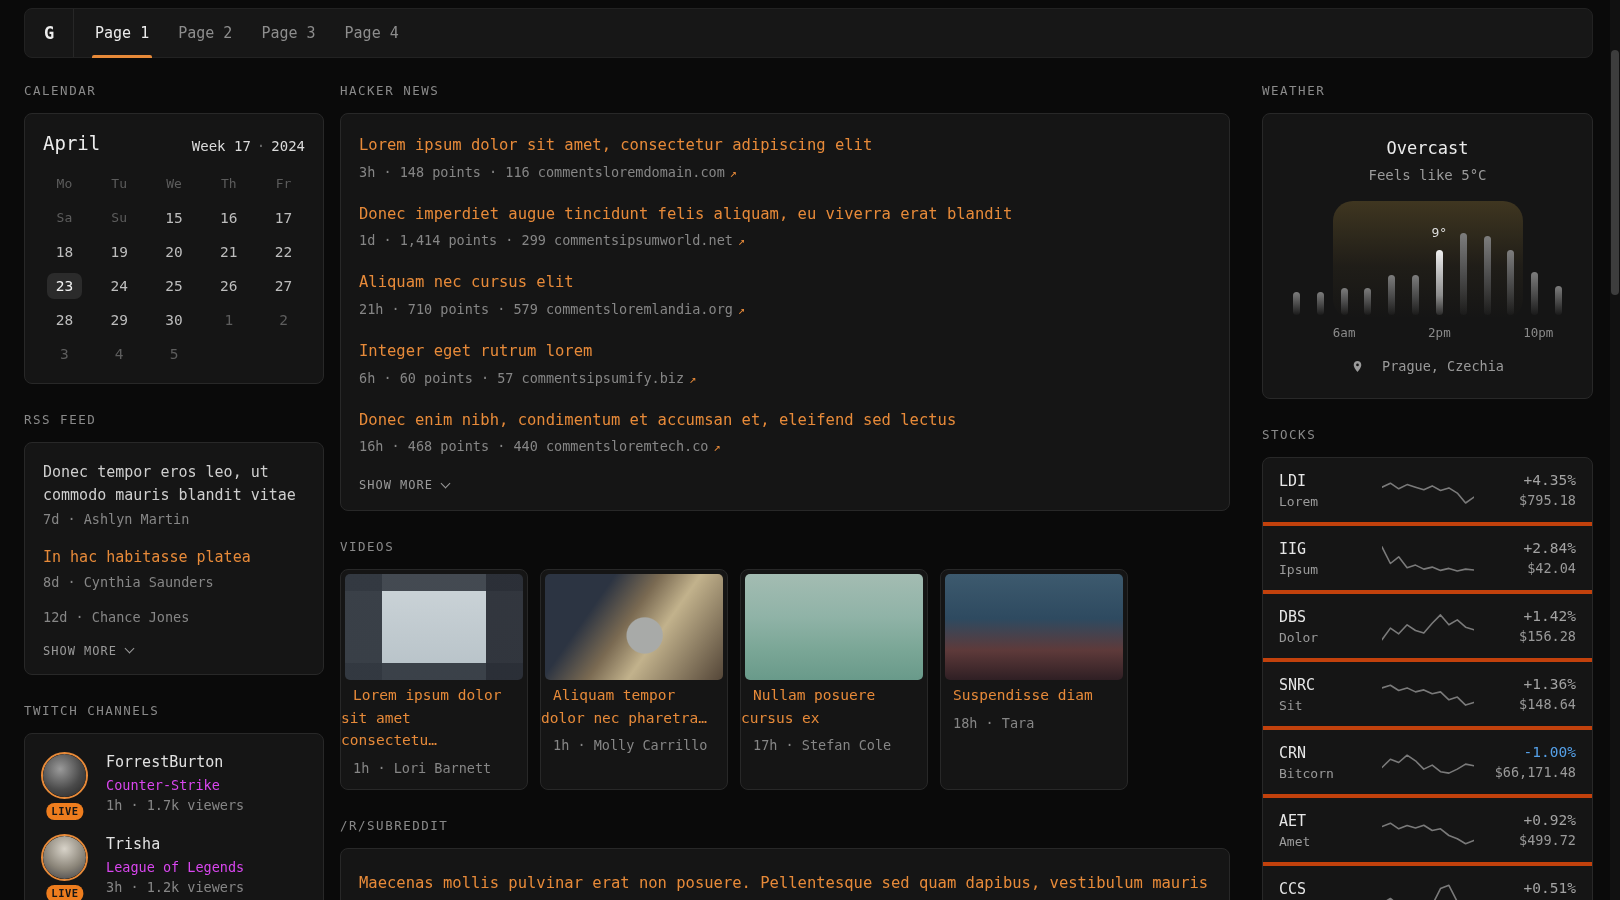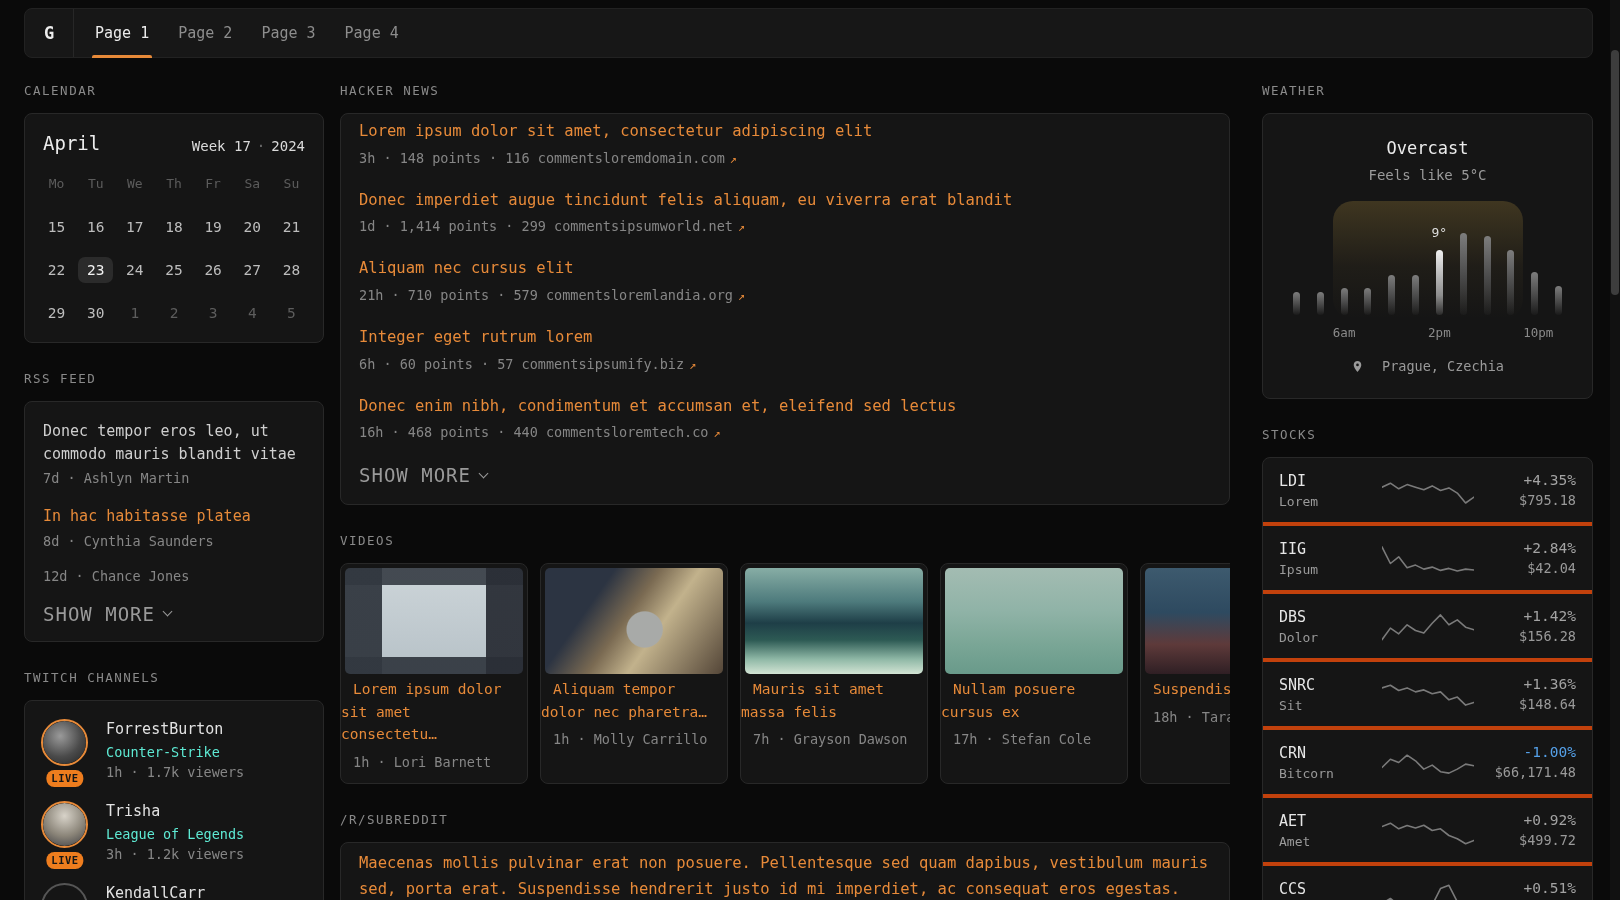--- a/index.html
+++ b/index.html
@@ -18,29 +18,29 @@
 
   .columns{display:flex;margin-top:25px}
   .col-left{width:300px;margin-right:16px;flex:none}
   .col-mid{width:890px;margin-right:32px;flex:none}
   .col-right{width:331px;flex:none}
   .section{margin-bottom:28px}
   .widget-label{font-size:12.5px;letter-spacing:1.5px;color:#8a8a8a;margin-bottom:15px}
   .card{background:#151515;border:1px solid #282828;border-radius:8px}
   .meta{color:#868686;font-size:13.5px}
   .arrow{color:#e78a39;margin-left:5px;font-size:12px}
-  .show-more{display:flex;align-items:center;font-size:19px;letter-spacing:1px;color:#9a9a9a;cursor:pointer}
+  .show-more{display:flex;align-items:center;font-size:12px;letter-spacing:1px;color:#9a9a9a;cursor:pointer}
   .chevron{display:inline-block;width:7px;height:7px;border-right:1.5px solid #9a9a9a;border-bottom:1.5px solid #9a9a9a;transform:rotate(45deg);margin-left:9px;margin-top:-4px}
 
   
   .cal-head{display:flex;justify-content:space-between;align-items:flex-end;padding:18px 18px 4px}
   .cal-month{font-size:19px;color:#ececec}
   .cal-week{font-size:14px;color:#dadada}
   .cal-week .dot{color:#6f6f6f;margin:0 6px}
-  .cal-grid{display:grid;grid-template-columns:repeat(7,1fr);padding:10px 12px 14px;row-gap:12px}
+  .cal-grid{display:grid;grid-template-columns:repeat(5,1fr);padding:10px 12px 14px;row-gap:3px}
   .cal-cell{height:31px;display:flex;align-items:center;justify-content:center;font-size:14.5px;color:#bdbdbd}
   .cal-cell span{padding:5px 9px;border-radius:7px}
   .cal-cell.hdr{color:#5c5c5c;font-size:13px}
   .cal-cell.mut{color:#5d5d5d}
   .cal-cell.sel span{background:#2b2b2b;color:#f2f2f2}
 
   
   .rss-card{padding:18px 18px 16px}
   .rss-item{margin-bottom:19px}
   .rss-title{font-size:15px;line-height:1.5;color:#e78a39;cursor:pointer;display:block}
@@ -51,25 +51,25 @@
   .tw-card{padding:18px 16px 16px;overflow:hidden}
   .channel{display:flex;gap:17px;margin-bottom:21px;cursor:pointer}
   .avatar-wrap{position:relative;width:48px;flex:none}
   .avatar{width:47px;height:47px;border-radius:50%;border:2px solid #555;overflow:hidden}
   .avatar.live{border-color:#e78a39}
   .avatar .ph{width:100%;height:100%;border-radius:50%}
   .ph.a1{background:radial-gradient(circle at 40% 35%,#9a9a9a,#4a4a4a 55%,#222)}
   .ph.a2{background:radial-gradient(circle at 50% 30%,#d8d3c9,#8a8478 55%,#3a3a40)}
   .live-badge{position:absolute;left:50%;bottom:-7px;transform:translateX(-50%);background:#ee7d1e;color:#161616;font-size:10.5px;font-weight:bold;letter-spacing:.5px;padding:2.5px 5px;border-radius:8px}
   .ch-name{font-size:15px;color:#e2e2e2;margin-top:1px}
-  .ch-game{font-size:13.5px;color:#5eead4;margin-top:6px}
+  .ch-game{font-size:13.5px;color:#d946ef;margin-top:6px}
   .ch-meta{font-size:13.5px;color:#868686;margin-top:4px}
 
   
-  .hn-card{padding:7px 18px 18px}
+  .hn-card{padding:21px 18px 18px}
   .hn-item{margin-bottom:24px}
   .hn-title{font-size:15.5px;color:#e78a39;line-height:1.4;cursor:pointer;display:block}
   .hn-item .meta{margin-top:7px}
   .post-title{font-size:15.5px;color:#e78a39;line-height:1.7;cursor:pointer;display:block}
 
   
   .video-row{display:flex;gap:12px;overflow:hidden}
   .video-card{flex:0 0 188px;background:#151515;border:1px solid #282828;border-radius:8px;cursor:pointer}
   .thumb{height:106px;margin:4px;border-radius:5px}
   .thumb.t1{background:linear-gradient(90deg,rgba(50,56,64,.95) 0 21%,rgba(0,0,0,0) 21% 79%,rgba(42,46,54,.95) 79%),linear-gradient(0deg,rgba(48,54,62,.92) 0 16%,rgba(0,0,0,0) 16% 84%,rgba(56,62,70,.92) 84%),linear-gradient(180deg,#cdd5d9,#b6c1c7)}
@@ -310,21 +310,20 @@
             <span class="chevron"></span>
           </div>
         </div>
       </section>
 
       <section class="section">
         <div class="widget-label">VIDEOS</div>
         <div class="video-row" id="video-row">
             <div class="video-card"><div class="thumb t1"></div><a class="v-title">Lorem ipsum dolor sit amet consectetu…</a><div class="v-meta">1h · Lori Barnett</div></div>
             <div class="video-card"><div class="thumb t2"></div><a class="v-title">Aliquam tempor dolor nec pharetra…</a><div class="v-meta">1h · Molly Carrillo</div></div>
-            <div class="video-card"><div class="thumb t3"></div><a class="v-title">Mauris sit amet massa felis</a><div class="v-meta">7h · Grayson Dawson</div></div>
             <div class="video-card"><div class="thumb t4"></div><a class="v-title">Nullam posuere cursus ex</a><div class="v-meta">17h · Stefan Cole</div></div>
             <div class="video-card"><div class="thumb t5"></div><a class="v-title">Suspendisse diam</a><div class="v-meta">18h · Tara</div></div>
           </div>
       </section>
 
       <section class="section">
         <div class="widget-label">/R/SUBREDDIT</div>
         <div class="card hn-card" id="subreddit-list">
             <div>
               <a class="post-title">Maecenas mollis pulvinar erat non posuere. Pellentesque sed quam dapibus, vestibulum mauris sed, porta erat. Suspendisse hendrerit justo id mi imperdiet, ac consequat eros egestas.</a>

